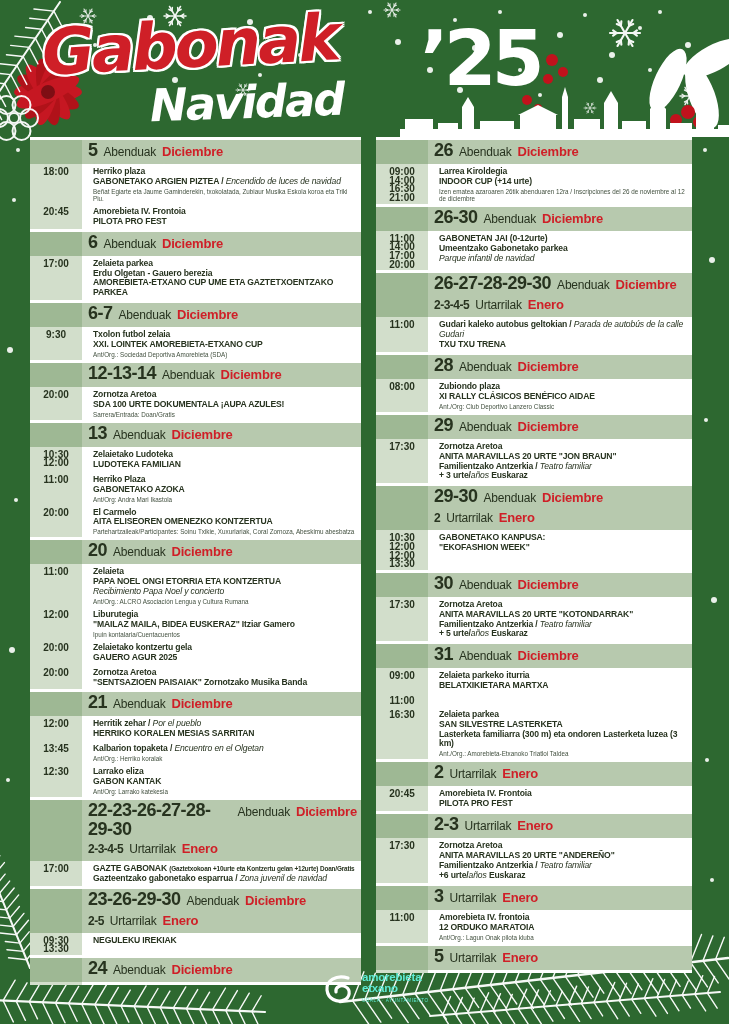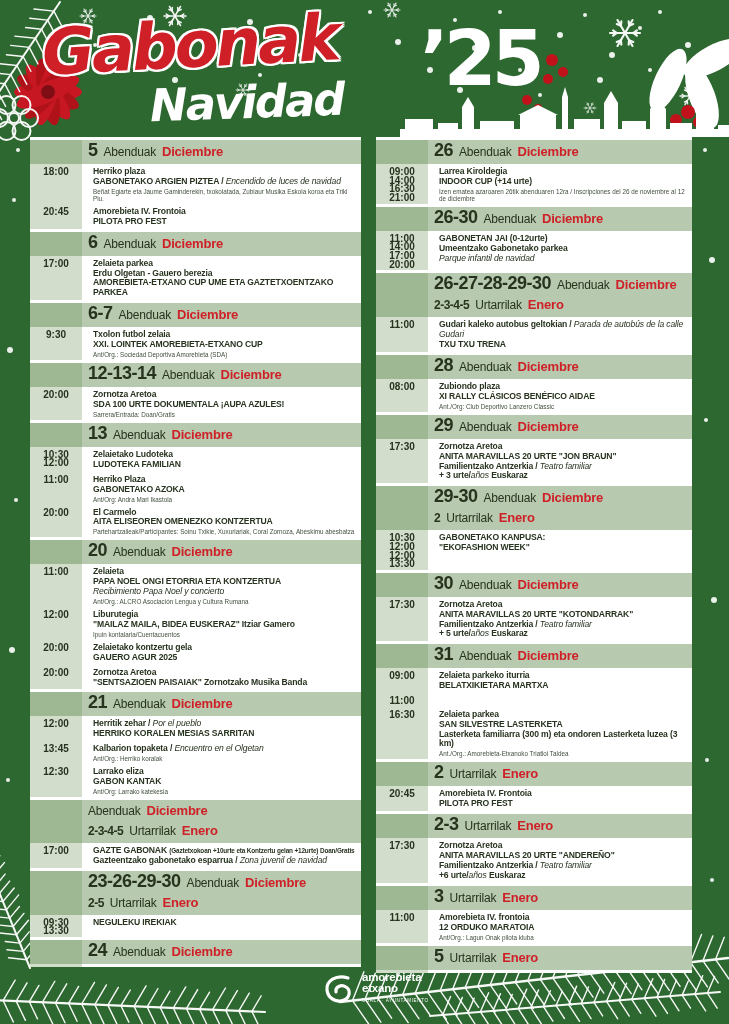--- a/index.html
+++ b/index.html
@@ -43,21 +43,21 @@
     font-size:10px;line-height:8.6px;padding-top:2px;}
   .times .tm{display:block;}
   .content{flex:1;padding:1px 6px 1px 11px;font-size:8.6px;line-height:9.9px;
     color:var(--ink);letter-spacing:-0.15px;}
   .ev-line .b{font-weight:bold;}
   .ev-line .i{font-style:italic;}
   .ev-line .s{font-weight:bold;font-size:6.4px;}
   .ev-note{font-size:6.3px;line-height:7px;color:var(--note);padding-top:1px;letter-spacing:0;}
 
   
-  .logo{position:absolute;left:322px;top:972px;z-index:3;display:flex;align-items:center;gap:6px;color:#ffffff;}
+  .logo{position:absolute;left:322px;top:972px;z-index:3;display:flex;align-items:center;gap:6px;color:#5eead4;}
   .logo-text{display:flex;flex-direction:column;line-height:11px;}
   .logo-l1,.logo-l2{font-weight:bold;font-size:11.5px;letter-spacing:-0.2px;}
   .logo-sub{font-size:4.6px;letter-spacing:0.6px;margin-top:1px;}
 </style>
 </head>
 <body>
 
 <div class="page">
 
   <svg class="deco-svg" id="deco" viewBox="0 0 729 1024" xmlns="http://www.w3.org/2000/svg">
@@ -720,20 +720,21 @@
             <div class="content">
               <div class="ev-line"><span class="b">Larrako eliza</span></div>
               <div class="ev-line"><span class="b">GABON KANTAK</span></div>
               <div class="ev-note">Ant/Org: Larrako katekesia</div>
             </div>
           </div>
         </div>
         <div class="block">
           <div class="band">
             <div class="band-row">
+              <span class="num">22-23-26-27-28-29-30</span>
               <span class="m1">Abenduak</span>
               <span class="m2">Diciembre</span>
             </div>
             <div class="band-row second">
               <span class="num">2-3-4-5</span>
               <span class="m1">Urtarrilak</span>
               <span class="m2">Enero</span>
             </div>
           </div>
           <div class="item">

